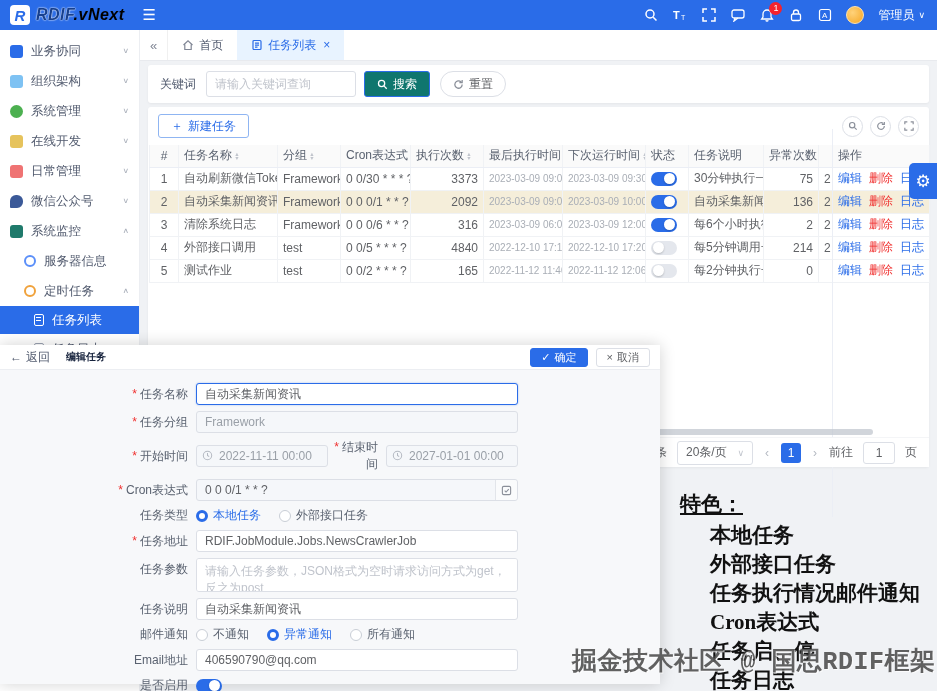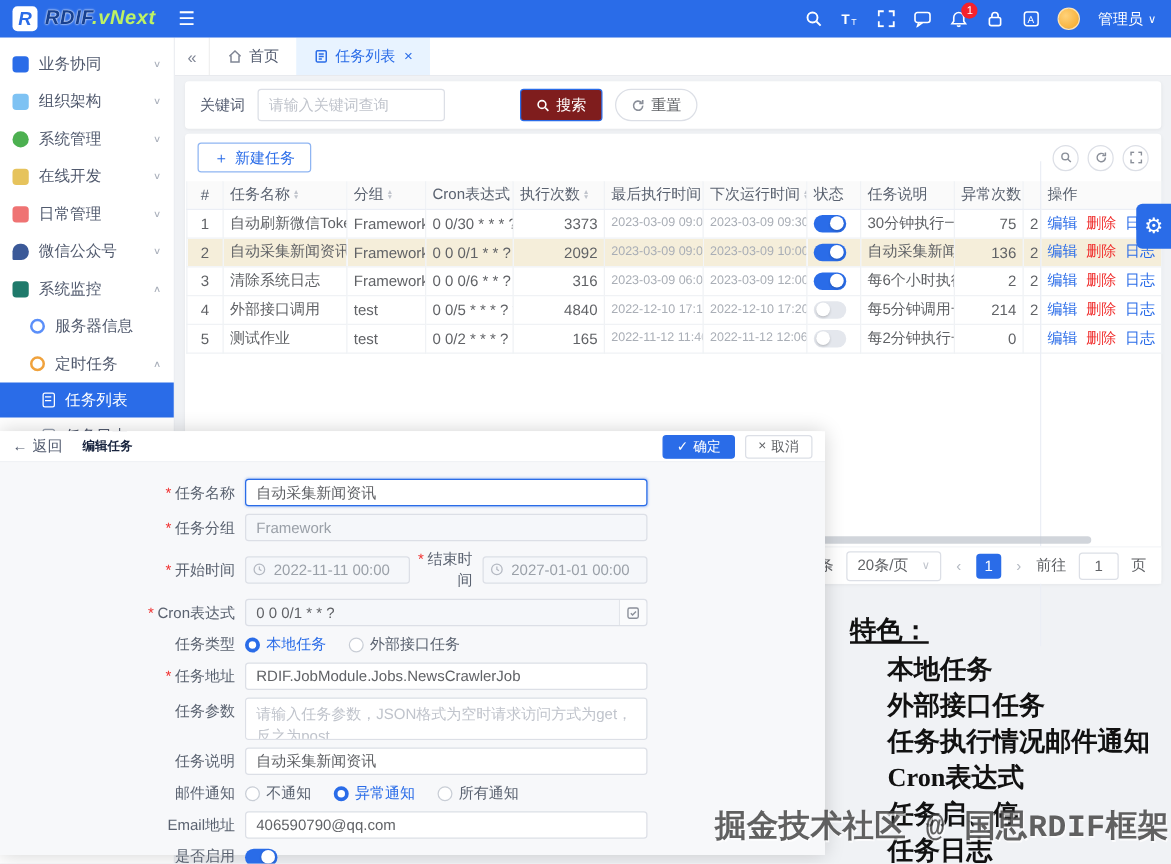--- a/index.html
+++ b/index.html
@@ -5,21 +5,21 @@
   * { margin:0; padding:0; box-sizing:border-box; }
   html,body { width:937px; height:691px; overflow:hidden; }
   body { font-family:"Liberation Sans","DejaVu Sans",sans-serif; font-size:12px; color:#333; background:#f0f2f5; position:relative; }
   .stage { position:absolute; inset:0; width:937px; height:691px; background:#f0f2f5; overflow:hidden; }
 
   
   .topbar { position:absolute; left:0; top:0; width:937px; height:30px; background:#2a6ce8; display:flex; align-items:center; color:#fff; z-index:30; }
   .logo-badge { width:20px; height:20px; background:#fff; border-radius:4px; color:#2a6ce8; font-weight:bold; font-size:15px; display:flex; align-items:center; justify-content:center; margin:0 6px 0 10px; font-style:italic; }
   .logo-text { font-size:16px; font-weight:bold; font-style:italic; letter-spacing:.5px; white-space:nowrap; }
   .logo-text .p1 { color:#17408f; text-shadow:0 0 2px #fff,0 0 1px #fff; }
-  .logo-text .p2 { color:#bef264; }
+  .logo-text .p2 { color:#000000; }
   .burger { margin-left:18px; font-size:15px; cursor:pointer; }
   .top-right { margin-left:auto; display:flex; align-items:center; gap:14px; padding-right:12px; }
   .tico { width:15px; height:15px; display:flex; align-items:center; justify-content:center; position:relative; cursor:pointer; }
   .tico svg { width:14px; height:14px; }
   .badge { position:absolute; top:-6px; right:-8px; min-width:13px; height:13px; background:#f5222d; border-radius:7px; color:#fff; font-size:9px; line-height:13px; text-align:center; padding:0 2px; }
   .avatar { width:18px; height:18px; border-radius:50%; background:radial-gradient(circle at 35% 35%, #ffd27a, #f5a623); border:1px solid #ffe3b0; }
   .admin { display:flex; align-items:center; gap:4px; font-size:12px; cursor:pointer; }
 
   
   .sidebar { position:absolute; left:0; top:30px; width:140px; bottom:0; background:#fff; border-right:1px solid #eceef2; z-index:10; }
@@ -42,24 +42,24 @@
   .tab { height:100%; display:flex; align-items:center; gap:5px; padding:0 14px; color:#515a6e; cursor:pointer; font-size:12px; }
   .tab svg { width:12px; height:12px; }
   .tab.active { background:#e8f3ff; color:#2a6ce8; }
   .tab .x { font-size:12px; color:#2a6ce8; margin-left:2px; }
 
   
   .main { position:absolute; left:140px; top:61px; right:0; bottom:0; background:#f0f2f5; }
   .card { background:#fff; border-radius:3px; box-shadow:0 1px 3px rgba(0,0,0,.05); }
   .search-card { position:absolute; left:8px; right:8px; top:4px; height:38px; display:flex; align-items:center; padding:0 12px; }
   .kw-label { color:#515a6e; margin-right:10px; }
-  .kw-input { width:150px; height:26px; border:1px solid #dcdfe6; border-radius:3px; padding:0 8px; font-size:12px; color:#606266; margin-right:24px; font-family:inherit; }
+  .kw-input { width:150px; height:26px; border:1px solid #dcdfe6; border-radius:3px; padding:0 8px; font-size:12px; color:#606266; margin-right:8px; font-family:inherit; }
   .kw-input::placeholder { color:#c0c4cc; }
   .btn { height:26px; border-radius:3px; border:1px solid #dcdfe6; background:#fff; color:#606266; font-size:12px; padding:0 12px; display:inline-flex; align-items:center; gap:5px; cursor:pointer; font-family:inherit; }
-  .btn.primary { background:#7f1d1d; border-color:#2a6ce8; color:#fff;margin-left:36px; }
+  .btn.primary { background:#0f766e; border-color:#2a6ce8; color:#fff; }
   .btn svg { width:11px; height:11px; }
 
   .table-card { position:absolute; left:8px; right:8px; top:46px; height:360px; }
   .toolbar { padding:7px 10px; display:flex; align-items:center; }
   .btn-new { height:24px; border:1px solid #8fb5f2; color:#2a6ce8; background:#fff; border-radius:3px; padding:0 12px; font-size:12px; display:inline-flex; align-items:center; gap:5px; cursor:pointer; font-family:inherit; }
   .tool-icons { margin-left:auto; display:flex; gap:7px; }
   .cir { width:21px; height:21px; border:1px solid #dcdfe6; border-radius:50%; display:flex; align-items:center; justify-content:center; color:#8a8f99; cursor:pointer; background:#fff; }
   .cir svg { width:10px; height:10px; }
 
   table { border-collapse:collapse; table-layout:fixed; width:780px; margin-left:1px; }

